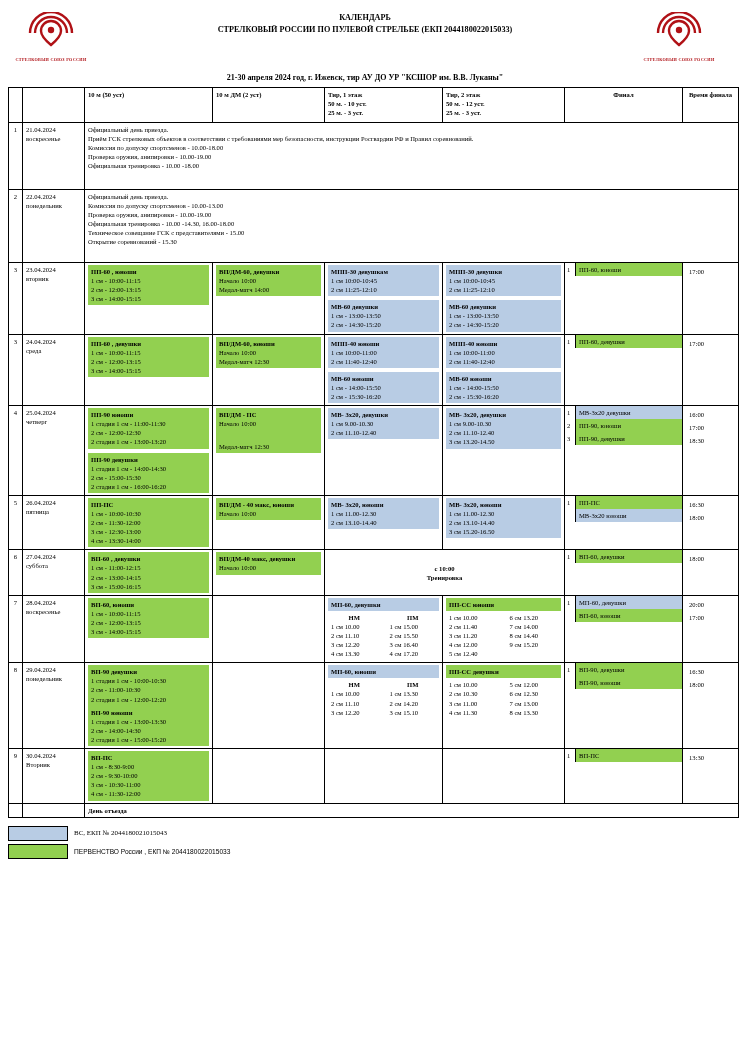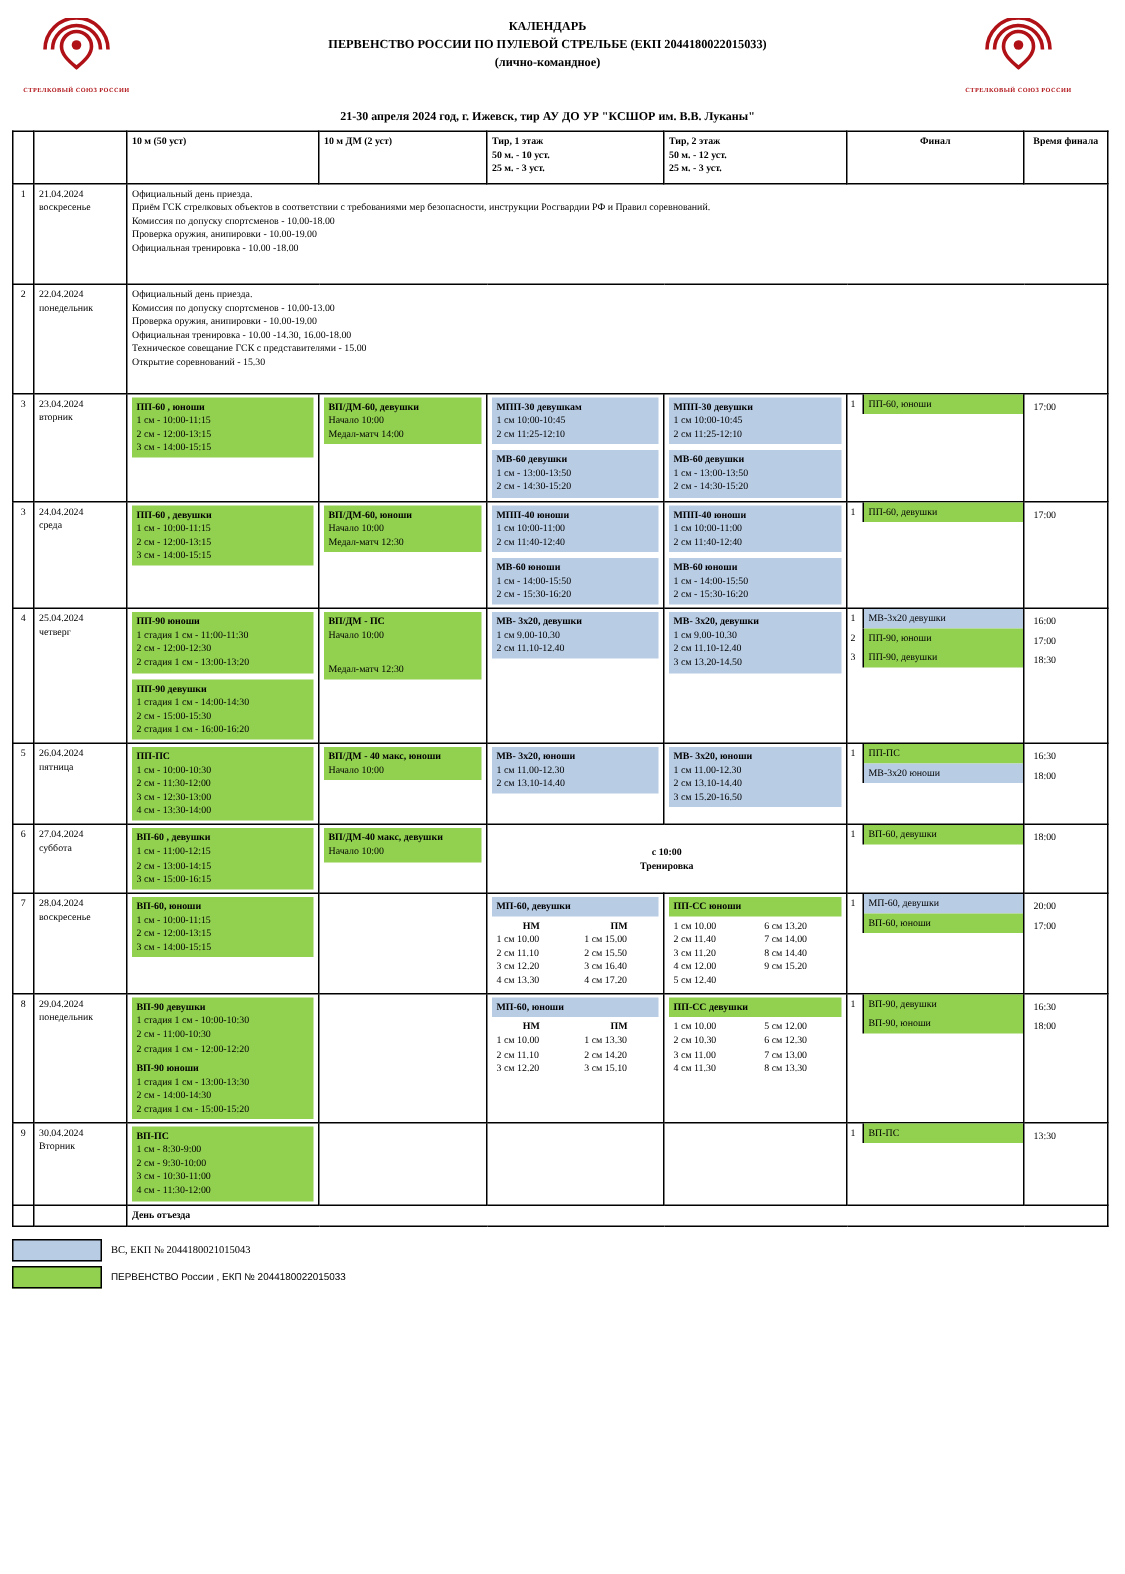--- a/index.html
+++ b/index.html
@@ -64,22 +64,21 @@
           <path d="M11 21 a16 16 0 0 1 32 0"></path>
           <path d="M6 21 a21 21 0 0 1 42 0"></path>
         </g>
         <circle cx="27" cy="18" r="3.2" fill="#b01116"></circle>
       </svg>
       <div class="lg-txt">СТРЕЛКОВЫЙ СОЮЗ РОССИИ</div>
     </div>
 
     <div class="htitle">
       <div>КАЛЕНДАРЬ</div>
-      <div>ПЕРВЕНСТВО РОССИИ ПО ПУЛЕВОЙ СТРЕЛЬБЕ (ЕКП 2044180022015033)</div>
-      <div>(лично-командное)</div>
+      <div>СТРЕЛКОВЫЙ РОССИИ ПО ПУЛЕВОЙ СТРЕЛЬБЕ (ЕКП 2044180022015033)</div>
     </div>
 
     <div class="logo">
       <svg width="54" height="44" viewBox="0 0 54 44" aria-hidden="true">
         <g fill="none" stroke="#b01116" stroke-width="2.4">
           <path d="M27 33 C21 28 17 24 17 19 a10 10 0 0 1 20 0 c0 5 -4 9 -10 14 z"></path>
           <path d="M11 21 a16 16 0 0 1 32 0"></path>
           <path d="M6 21 a21 21 0 0 1 42 0"></path>
         </g>
         <circle cx="27" cy="18" r="3.2" fill="#b01116"></circle>

